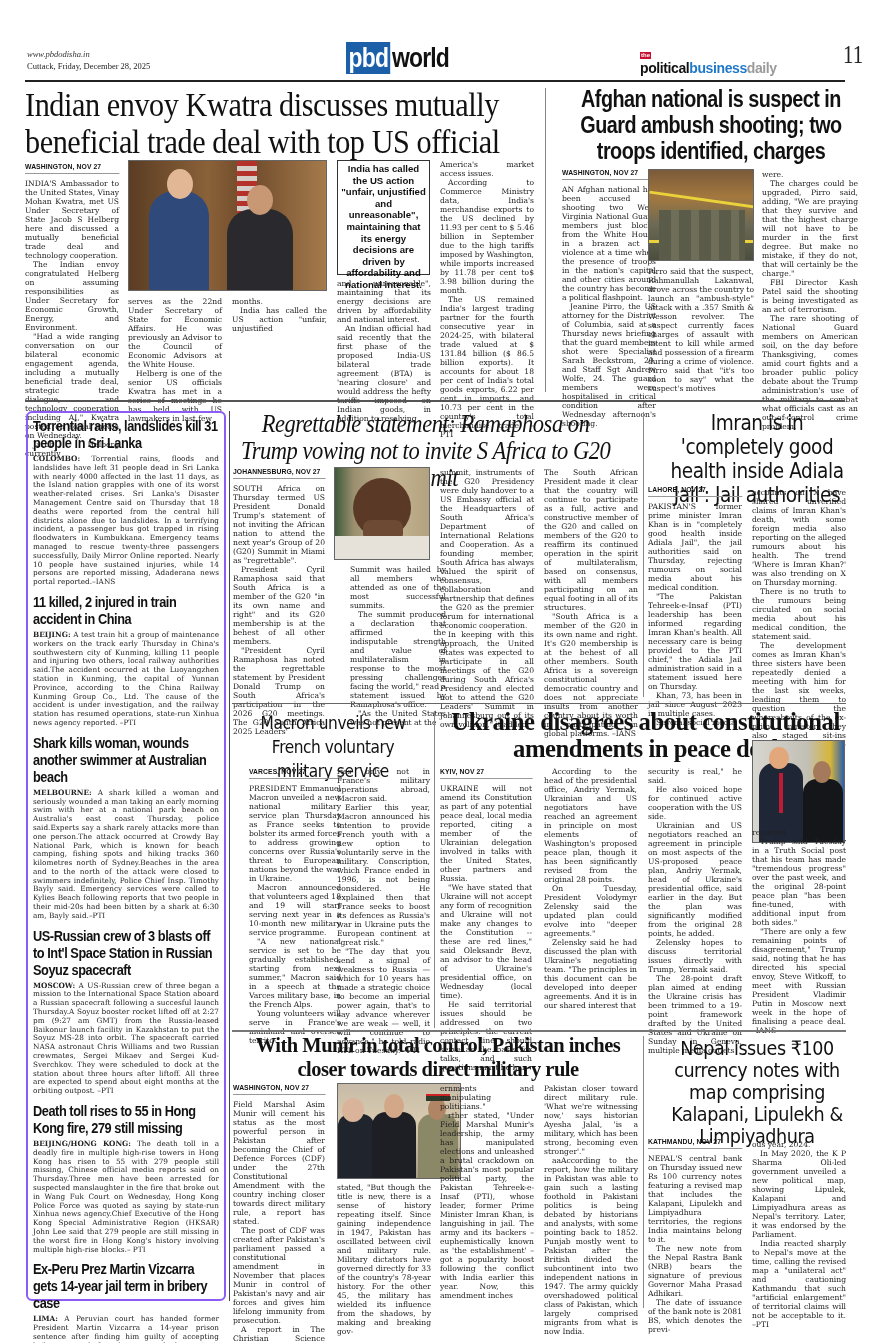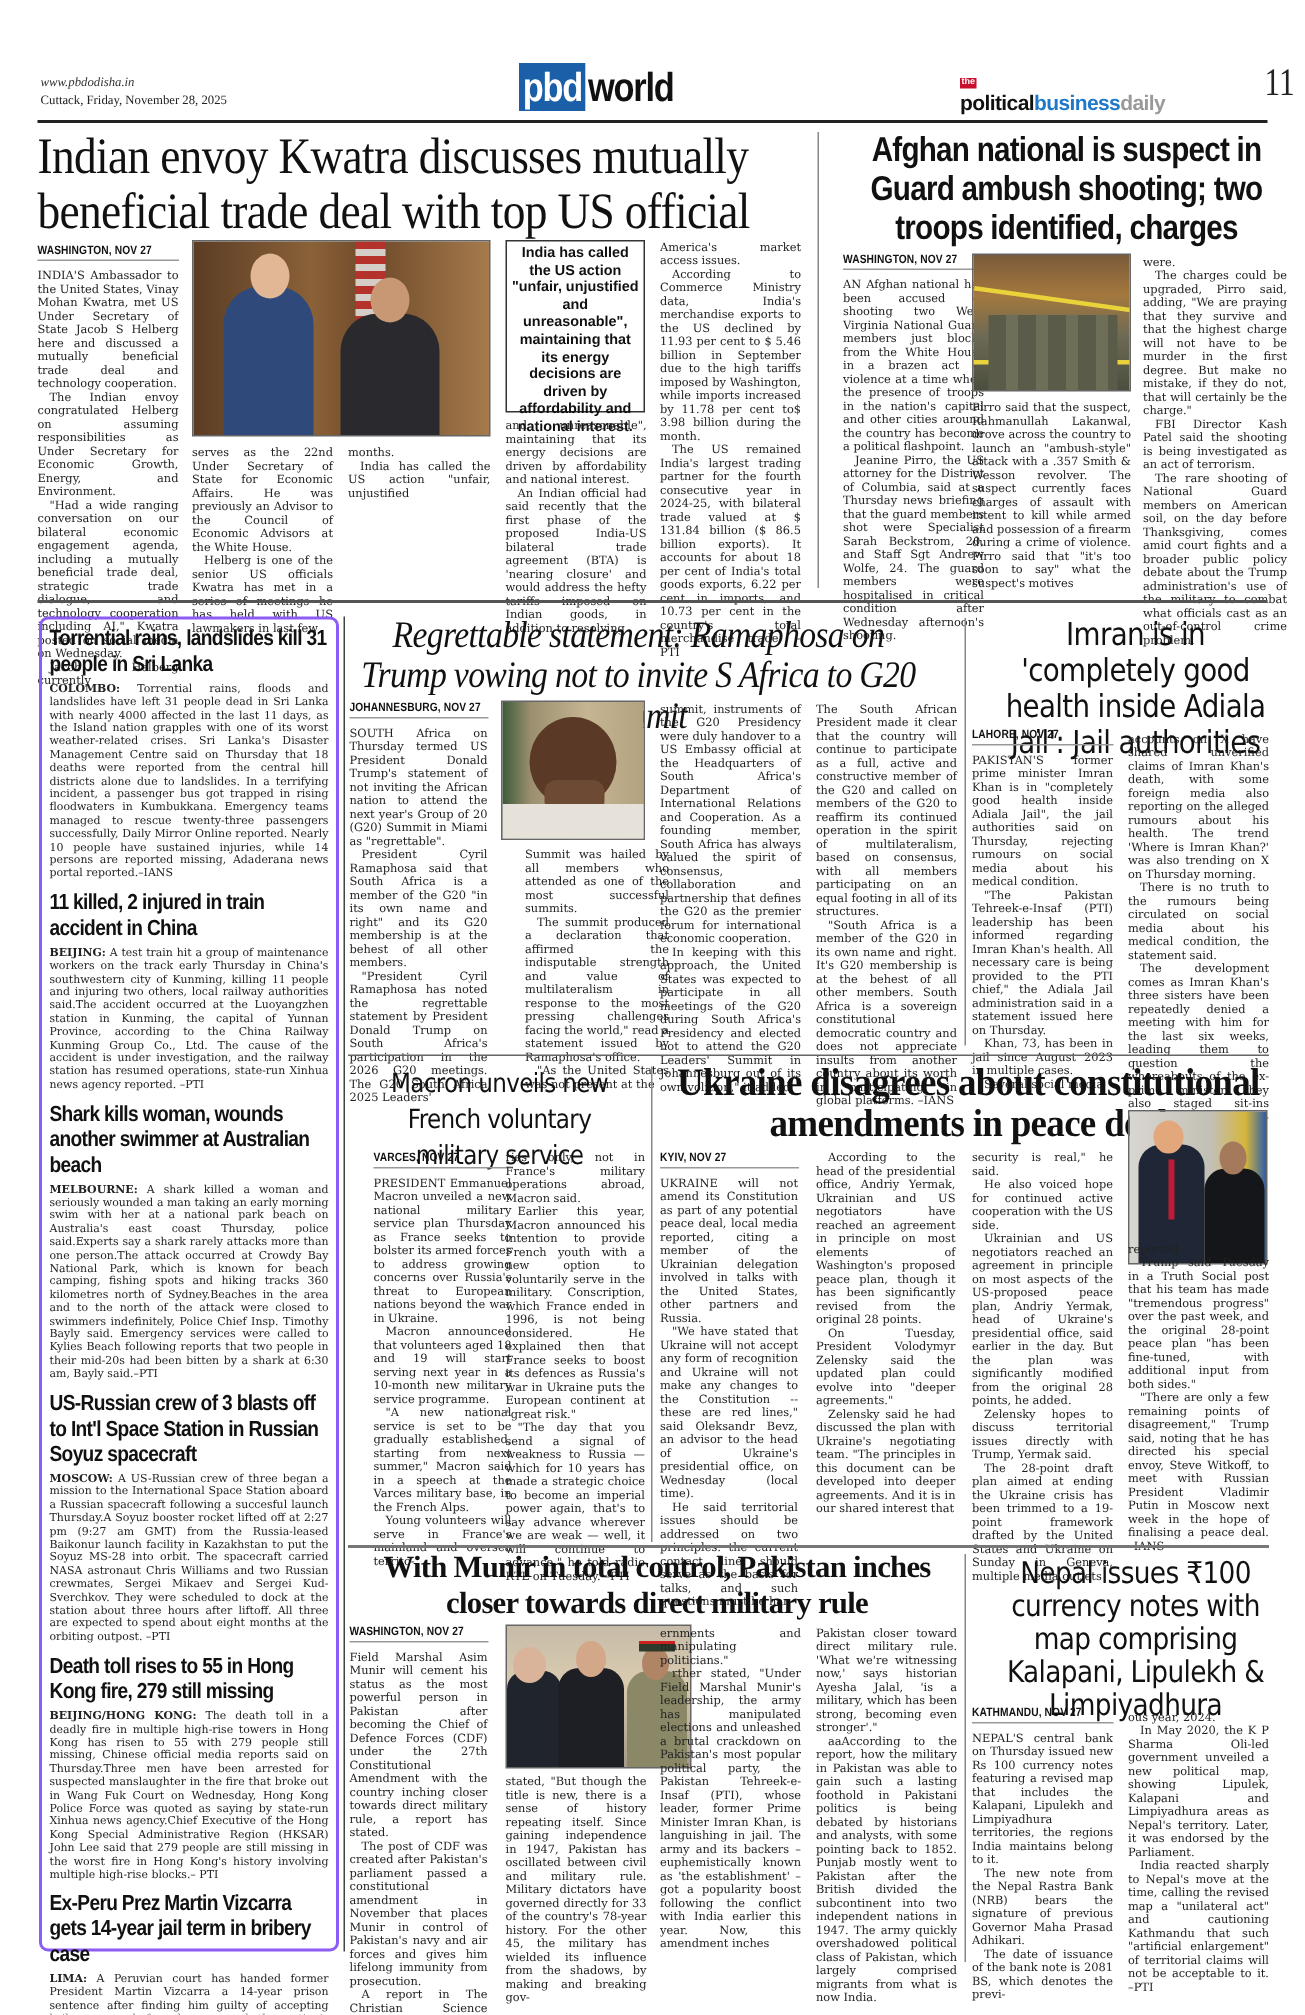--- a/index.html
+++ b/index.html
@@ -20,21 +20,21 @@
   .brief .body-text { font-size: 7.3px; line-height: 8.8px; text-indent: 0; }
   .brief .lead { font-weight: bold; }
   .brief { margin-bottom: 7px; }
   .col { position: absolute; }
 </style>
 </head>
 <body>
 
 <div>
   <div class="abs" style="left:27px;top:49px;font-family:'Liberation Serif',serif;font-style:italic;font-size:8.5px;color:#333;">www.pbdodisha.in</div>
-  <div class="abs" style="left:27px;top:61px;font-family:'Liberation Serif',serif;font-size:8.5px;color:#222;">Cuttack, Friday, November 28, 2025</div>
+  <div class="abs" style="left:27px;top:61px;font-family:'Liberation Serif',serif;font-size:8.5px;color:#222;">Cuttack, Friday, December 28, 2025</div>
 
   <div class="abs" style="left:346px;top:42px;height:32px;display:flex;align-items:center;">
     <span style="background:#1a5fa8;color:#fff;font-family:'Liberation Sans',sans-serif;font-weight:bold;font-size:27px;line-height:32px;padding:0 3px;letter-spacing:-1px;transform:scaleX(0.85);display:inline-block;transform-origin:left;">pbd</span>
     <span style="font-family:'Liberation Sans',sans-serif;font-weight:bold;font-size:27px;line-height:32px;color:#111;letter-spacing:-1px;margin-left:-6px;transform:scaleX(0.85);display:inline-block;transform-origin:left;">world</span>
   </div>
 
   <div class="abs" style="left:640px;top:43px;">
     <div style="background:#c8102e;color:#fff;font-family:'Liberation Sans',sans-serif;font-weight:bold;font-size:6px;line-height:7px;padding:0 1px;display:inline-block;">the</div>
     <div style="font-family:'Liberation Sans',sans-serif;font-weight:bold;font-size:14px;line-height:15px;letter-spacing:-0.4px;white-space:nowrap;">
       <span style="color:#111;">political</span><span style="color:#1f78c8;">business</span><span style="color:#9a9a9a;font-weight:bold;">daily</span>

